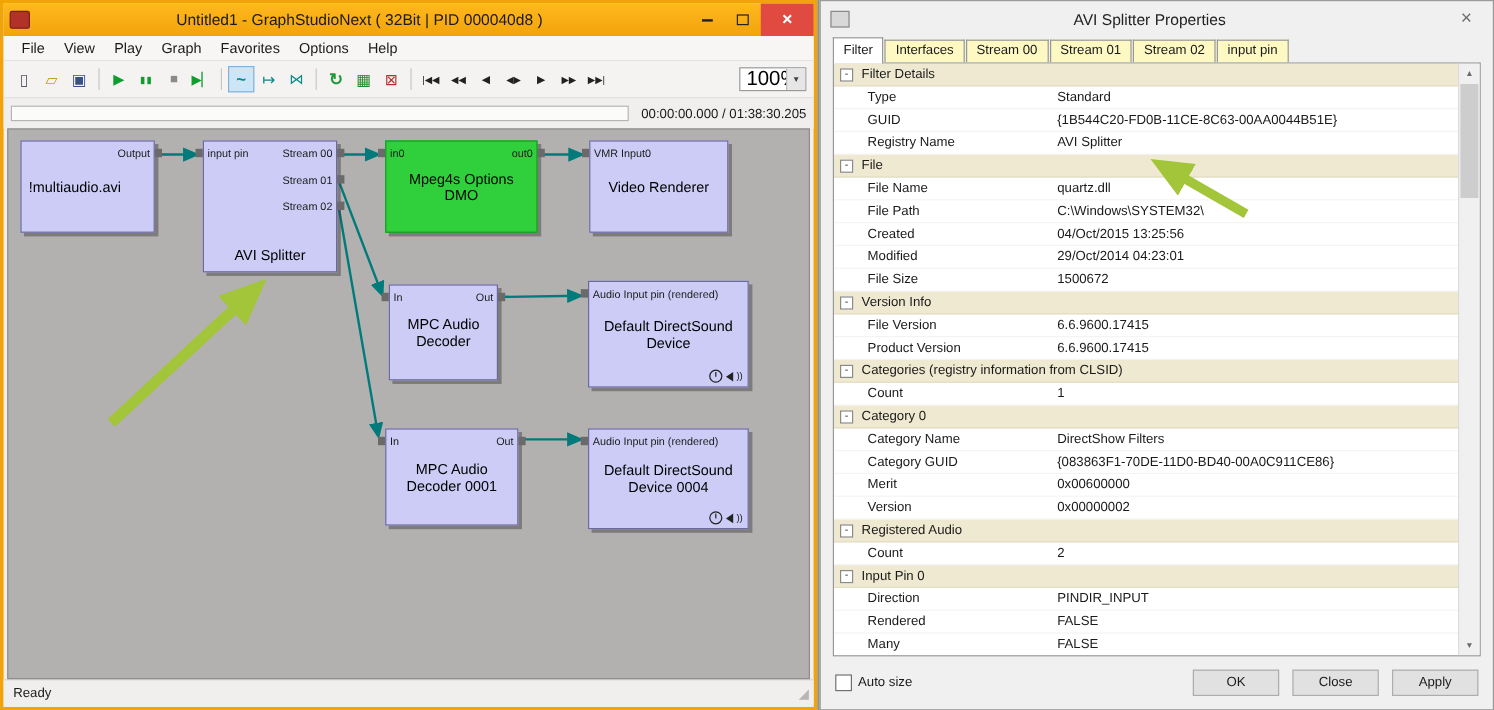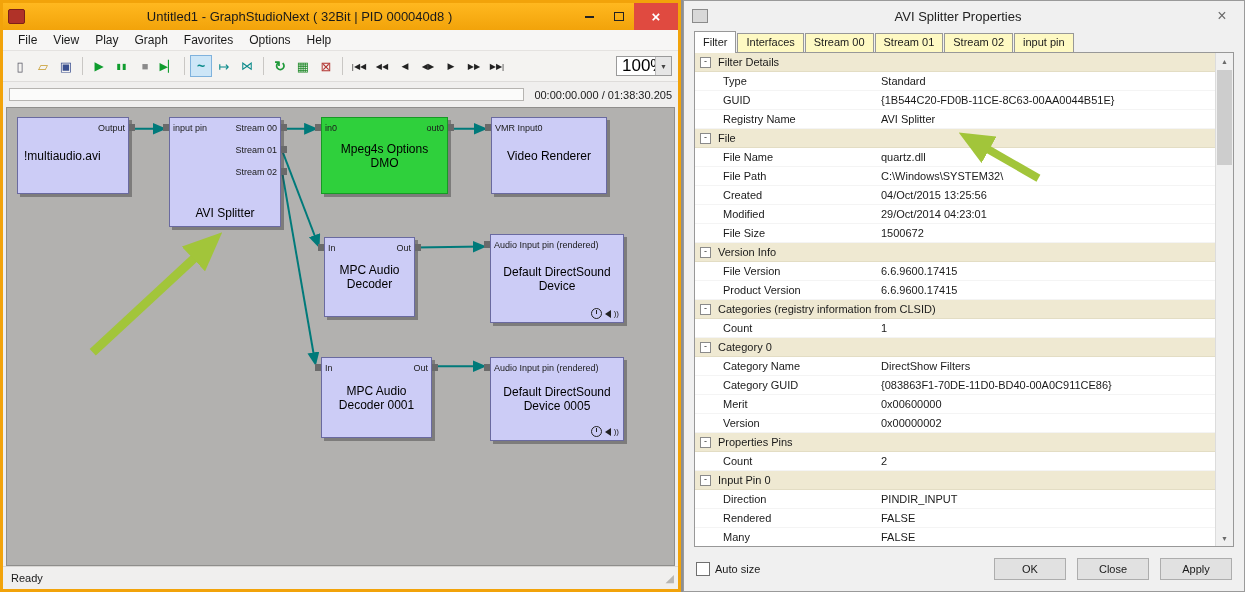--- a/index.html
+++ b/index.html
@@ -235,21 +235,21 @@
             <span class="waves" data-name="sound-waves-icon">))</span>
           </div>
         </div>
         <div class="fblock" data-name="filter-mpc-audio-decoder-0001" style="left: 314px; top: 249px; width: 111px; height: 81px;">
           <span class="pin pin-l" data-name="pin-in" style="top: 5px;">In</span>
           <span class="pin pin-r" data-name="pin-out" style="top: 5px;">Out</span>
           <div class="fname pos-center" data-name="filter-name">MPC Audio Decoder 0001</div>
         </div>
         <div class="fblock" data-name="filter-default-directsound-device-0002" style="left: 483px; top: 249px; width: 134px; height: 84px;">
           <span class="pin pin-l" data-name="pin-audio-input-pin-rendered" style="top: 5px;">Audio Input pin (rendered)</span>
-          <div class="fname pos-center" data-name="filter-name">Default DirectSound Device 0005</div>
+          <div class="fname pos-center" data-name="filter-name">Default DirectSound Device 0004</div>
           <div class="blk-icons" data-name="renderer-icons">
             <span class="clock" data-name="clock-icon"></span>
             <span class="spk" data-name="speaker-icon"></span>
             <span class="waves" data-name="sound-waves-icon">))</span>
           </div>
         </div>
       </div>
 
     <div class="statusbar" data-name="status-bar">
       <span data-name="status-text">Ready</span>
@@ -350,21 +350,21 @@
           <div class="prop-row" data-name="property-row">
             <span class="pname" data-name="property-name">Merit</span>
             <span class="pval" data-name="property-value">0x00600000</span>
           </div>
           <div class="prop-row" data-name="property-row">
             <span class="pname" data-name="property-name">Version</span>
             <span class="pval" data-name="property-value">0x00000002</span>
           </div>
           <div class="sec-row" data-name="section-header-registered-pins">
             <span class="cbox" data-name="collapse-icon">-</span>
-            <span class="sec-label" data-name="section-label">Properties Pins</span>
+            <span class="sec-label" data-name="section-label">Registered Audio</span>
           </div>
           <div class="prop-row" data-name="property-row">
             <span class="pname" data-name="property-name">Count</span>
             <span class="pval" data-name="property-value">2</span>
           </div>
           <div class="sec-row" data-name="section-header-input-pin-0">
             <span class="cbox" data-name="collapse-icon">-</span>
             <span class="sec-label" data-name="section-label">Input Pin 0</span>
           </div>
           <div class="prop-row" data-name="property-row">

